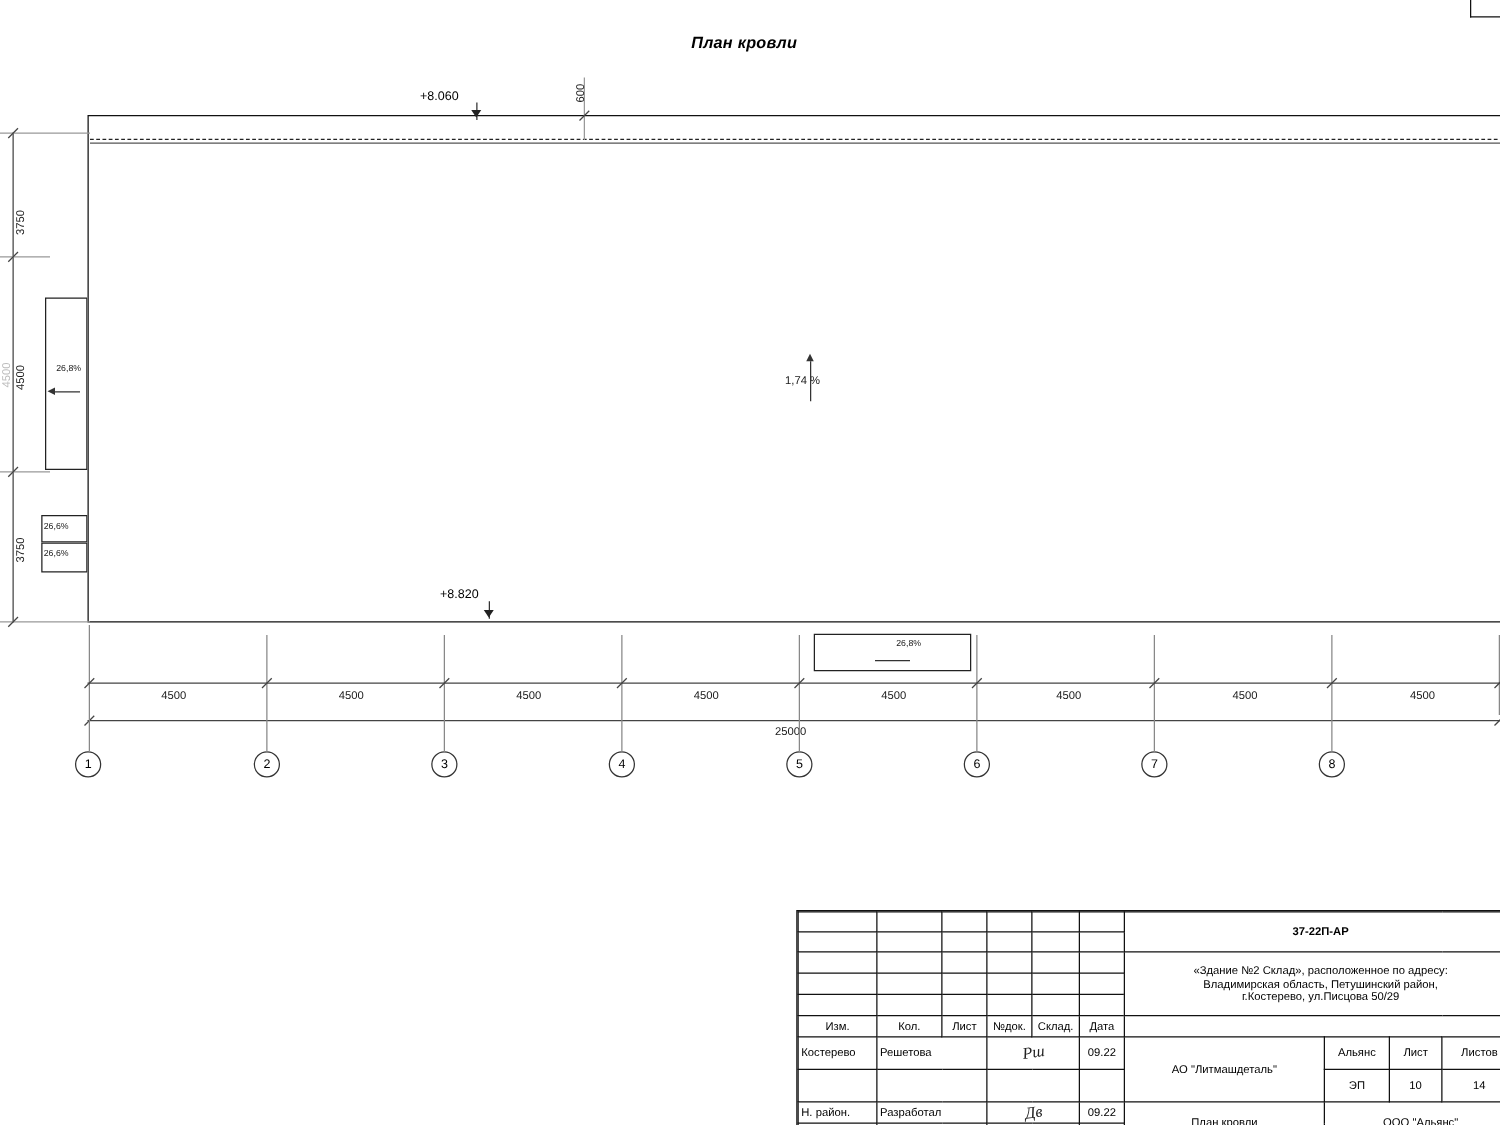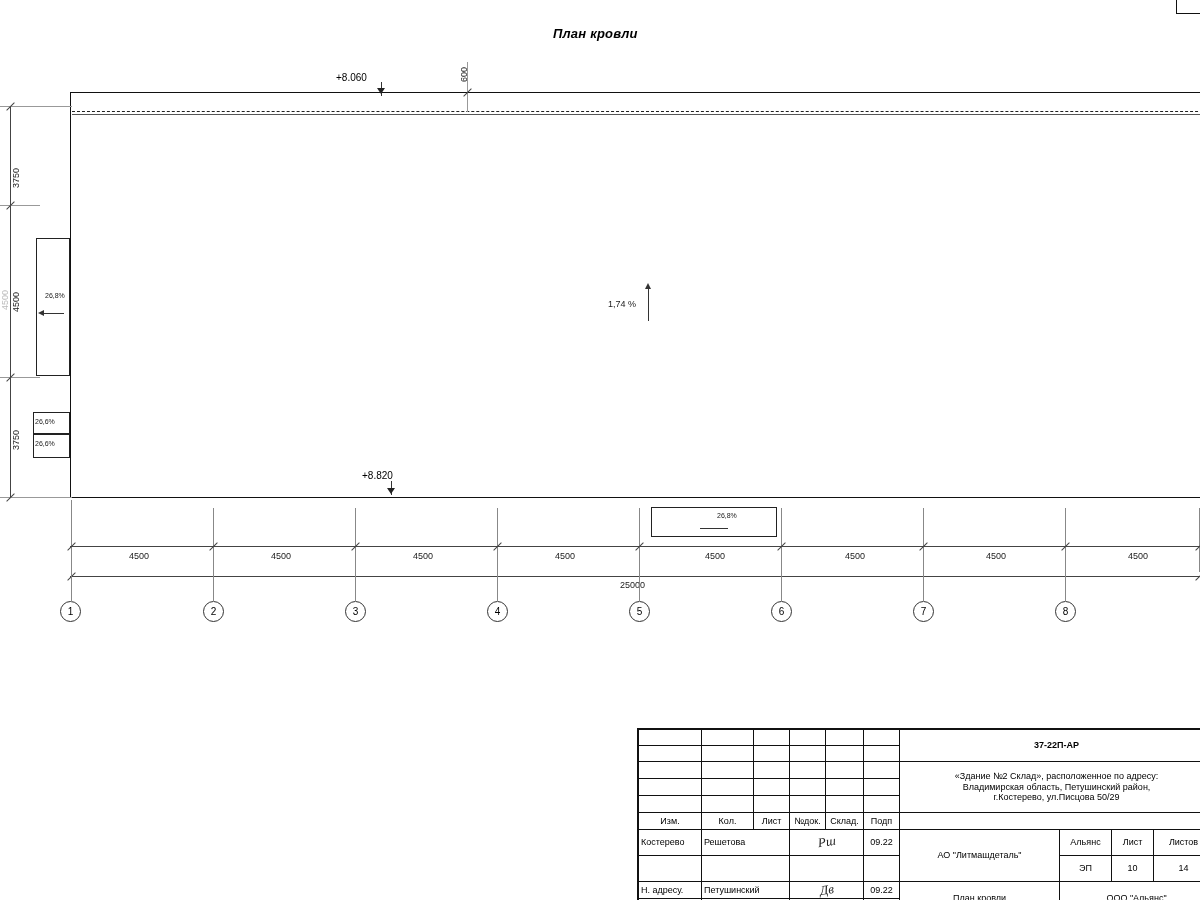--- a/index.html
+++ b/index.html
@@ -217,39 +217,39 @@
 
 <div id="roof-outline"></div>
 <div id="roof-ridge-dashed"></div>
 <div id="roof-ridge-dashed2"></div>
 
 <div class="unit-box" style="left:36px; top:238px; width:34px; height:138px;"></div>
 <div class="unit-box" style="left:33px; top:412px; width:37px; height:22px;"></div>
 <div class="unit-box" style="left:33px; top:434px; width:37px; height:24px;"></div>
 <div class="unit-box" style="left:651px; top:507px; width:126px; height:30px;"></div>
 
-<div class="lbl" style="left:608px; top:299px;">1,74 %</div>
+<div class="lbl" style="left:628px; top:299px;">1,74 %</div>
 <div class="slope-arrow-up" style="left:645px; top:283px;"></div>
 <div class="slope-stem-v" style="left:648px; top:289px; height:32px;"></div>
 
 <div class="lbl sm" style="left:45px; top:292px;">26,8%</div>
 <div class="slope-arrow-left" style="left:38px; top:310px;"></div>
 <div class="slope-stem-h" style="left:44px; top:313px; width:20px;"></div>
 
 <div class="lbl sm" style="left:35px; top:418px;">26,6%</div>
 <div class="lbl sm" style="left:35px; top:440px;">26,6%</div>
 
 <div class="lbl sm" style="left:717px; top:512px;">26,8%</div>
 <div class="slope-stem-h" style="left:700px; top:528px; width:28px;"></div>
 
 <div class="level-mark" style="left:336px; top:72px;">+8.060</div>
 <div class="slope-stem-v" style="left:381px; top:82px; height:14px;"></div>
 <div class="level-arrow" style="left:377px; top:88px;"></div>
 
-<div class="level-mark" style="left:362px; top:470px;">+8.820</div>
+<div class="level-mark" style="left:352px; top:470px;">+8.820</div>
 <div class="slope-stem-v" style="left:391px; top:481px; height:14px;"></div>
 <div class="level-arrow" style="left:387px; top:488px;"></div>
 
 <div class="ext-line-v" style="left:467px; top:62px; height:50px;"></div>
 <div class="lbl vert" style="left:459px; top:82px;">600</div>
 <div class="tick" style="left:462px; top:92px;"></div>
 
 <div class="dimline-v" style="left:10px; top:106px; height:392px;"></div>
 
 <div class="ext-line" style="left:0px; top:106px; width:72px;"></div>
@@ -383,21 +383,21 @@
         <td></td>
         <td></td>
       </tr>
 
       <tr style="height:17px;">
         <td class="tb-center">Изм.</td>
         <td class="tb-center">Кол.</td>
         <td class="tb-center">Лист</td>
         <td class="tb-center">№док.</td>
         <td class="tb-center">Склад.</td>
-        <td class="tb-center">Подп</td>
+        <td class="tb-center">Дата</td>
       </tr>
 
       <tr style="height:26px;">
         <td>Костерево</td>
         <td colspan="2">Решетова</td>
         <td colspan="2" class="tb-center"><span class="sig">Рш</span></td>
         <td class="tb-center">09.22</td>
         <td class="tb-center tb-mid" rowspan="2">АО "Литмашдеталь"</td>
         <td class="tb-center">Альянс</td>
         <td class="tb-center">Лист</td>
@@ -407,22 +407,22 @@
         <td></td>
         <td colspan="2"></td>
         <td colspan="2"></td>
         <td></td>
         <td class="tb-center tb-mid">ЭП</td>
         <td class="tb-center tb-mid">10</td>
         <td class="tb-center tb-mid">14</td>
       </tr>
 
       <tr style="height:17px;">
-        <td>Н. адресу.</td>
-        <td colspan="2">Петушинский</td>
+        <td>Н. район.</td>
+        <td colspan="2">Разработал</td>
         <td colspan="2" class="tb-center"><span class="sig">Дв</span></td>
         <td class="tb-center">09.22</td>
         <td class="tb-center tb-mid" rowspan="2">План кровли</td>
         <td class="tb-center tb-mid" colspan="3" rowspan="2">ООО "Альянс"</td>
       </tr>
 
       <tr style="height:17px;">
         <td>ГИП</td>
         <td colspan="2">Коротаев</td>
         <td colspan="2" class="tb-center"><span class="sig">Кр</span></td>

